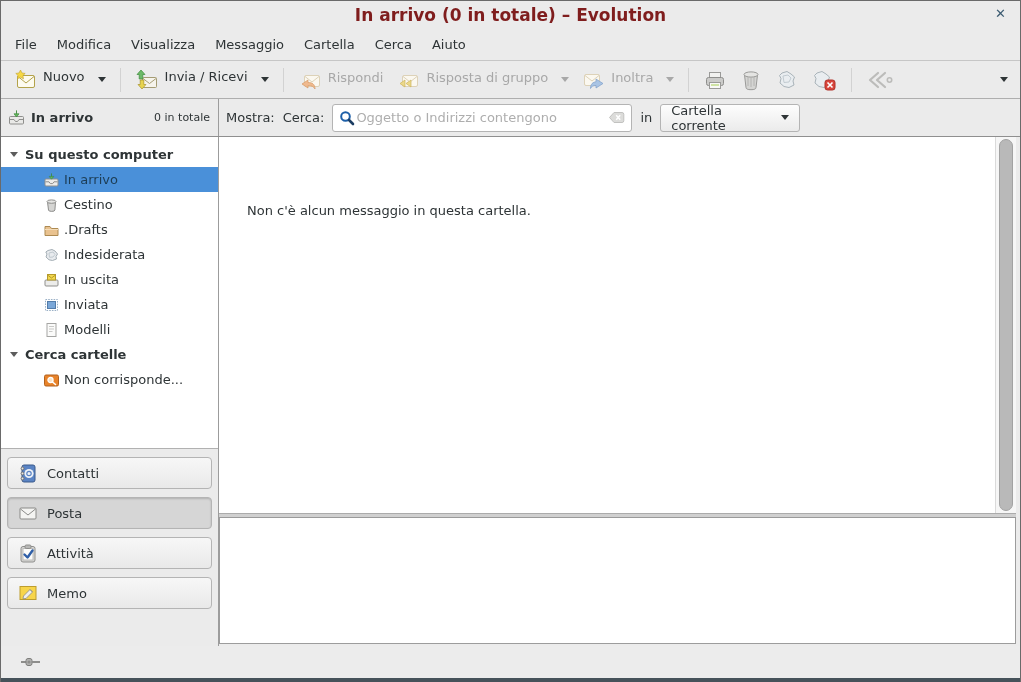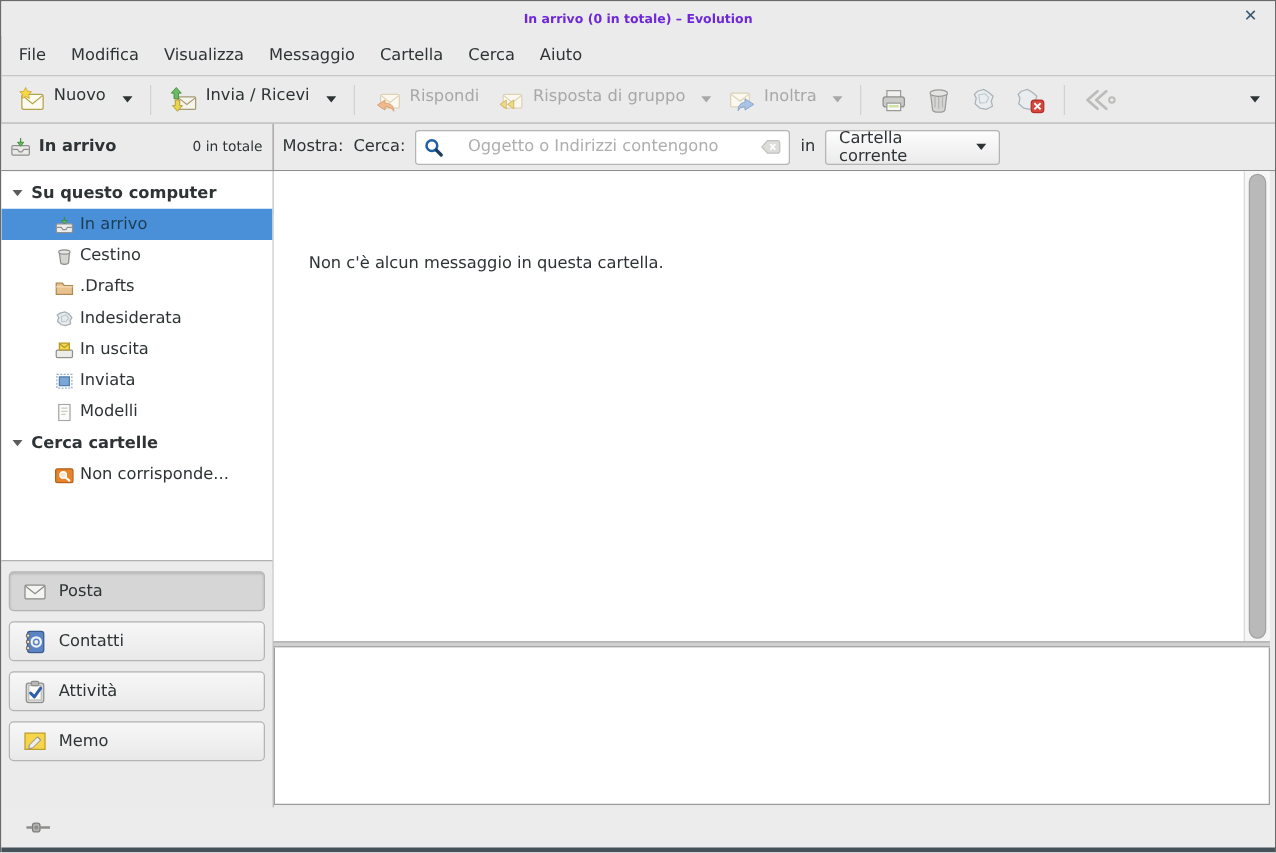--- a/index.html
+++ b/index.html
@@ -2,21 +2,21 @@
 <html><head>
 <meta charset="utf-8">
 <style>
   * { box-sizing: border-box; margin: 0; padding: 0; }
   html,body { width:1021px; height:682px; overflow:hidden; }
   body { font-family:"DejaVu Sans","Liberation Sans",sans-serif; font-size:13px; color:#2e3436; background:#ebebeb; }
   .window { width:1021px; height:682px; border:1px solid #6a6a6a; border-bottom:none; overflow:hidden; display:flex; flex-direction:column; background:#ebebeb; }
 
   
   .titlebar { height:28px; flex:none; display:flex; align-items:center; justify-content:center; position:relative; background:#ebebeb; }
-  .title-text { font-weight:bold; color:#6d28d9; font-size:10px; }
+  .title-text { font-weight:bold; color:#7f1d1d; font-size:17px; }
   .close-btn { position:absolute; right:14px; top:5px; color:#3a5a70; font-weight:bold; font-size:13px; cursor:default; }
 
   
   .menubar { height:32px; flex:none; display:flex; align-items:center; padding-left:4px; border-bottom:1px solid #c6c6c6; }
   .menu-item { padding:5px 10px; }
 
   
   .toolbar { height:38px; flex:none; display:flex; align-items:center; padding:0 6px; border-bottom:1px solid #aeaeae; }
   .tb-btn { display:flex; align-items:flex-start; gap:6px; padding:4px 7px; border-radius:3px; white-space:nowrap; }
   .tb-btn.disabled { color:#a8a8a8; }
@@ -31,21 +31,21 @@
   .filterbar { height:38px; flex:none; display:flex; align-items:stretch; border-bottom:1px solid #8f8f8f; background:#ebebeb; }
   .fb-left { width:218px; flex:none; display:flex; align-items:center; gap:6px; padding:0 8px 0 7px; border-right:1px solid #9c9c9c; }
   .fb-folder { font-weight:bold; }
   .fb-count { margin-left:auto; font-size:11px; }
   .fb-main { flex:1; display:flex; align-items:center; gap:8px; padding:0 8px 0 7px; min-width:0; }
   .combo { height:28px; background:linear-gradient(#fdfdfd,#ebebeb); border:1px solid #b4b4b4; border-radius:3px; display:flex; align-items:center; padding:0 10px; gap:8px; }
   .combo-show { width:218px; }
   .combo-show .combo-text { flex:1; text-align:center; }
   .combo-scope { width:140px; }
   .combo-scope .combo-text { flex:1; }
-  .entry { width:300px; height:28px; background:#fff; border:1px solid #b4b4b4; border-radius:3px; display:flex; align-items:center; padding:0 6px; gap:19px; }
+  .entry { width:300px; height:28px; background:#fff; border:1px solid #b4b4b4; border-radius:3px; display:flex; align-items:center; padding:0 6px; gap:1px; }
   .entry input { flex:1; border:none; outline:none; font:inherit; color:#2e3436; background:transparent; min-width:0; }
   .entry input::placeholder { color:#aeaeae; }
 
   
   .content { flex:1; display:flex; min-height:0; }
   .sidebar { width:218px; flex:none; display:flex; flex-direction:column; border-right:1px solid #9c9c9c; }
   .tree { height:311px; flex:none; background:#fff; padding-top:5px; overflow:hidden;text-align:center; }
   .tree-group { display:flex; align-items:center; gap:7px; padding:5px 4px 5px 9px; font-weight:bold; }
   .expander { width:0; height:0; border-left:4px solid transparent; border-right:4px solid transparent; border-top:5px solid #5c5c5c; flex:none; }
   .tree-row { display:flex; align-items:center; gap:5px; height:25px; padding-left:43px; }
@@ -319,38 +319,38 @@
               <rect x="0.5" y="2" width="14" height="11" rx="1.5" fill="#e8832a" stroke="#b2611c"></rect>
               <circle cx="6.5" cy="7" r="2.6" fill="#fbe4c8" stroke="#ffffff" stroke-width="1.2"></circle>
               <line x1="8.5" y1="9" x2="11.5" y2="11.5" stroke="#ffffff" stroke-width="1.6" stroke-linecap="round"></line>
             </svg>
           </span>
           <span>Non corrisponde...</span>
         </div>
       </div>
 
       <div class="switcher">
-        <div class="sw-btn active">
-          <svg width="20" height="17" viewBox="0 0 20 17">
-            <rect x="2" y="3" width="16" height="11" rx="1" fill="#f4f4f2" stroke="#8a8a88"></rect>
-            <path d="M2.5 4 L10 10 L17.5 4" fill="none" stroke="#8a8a88"></path>
-          </svg>
-          <span>Posta</span>
-        </div>
         <div class="sw-btn">
           <svg width="20" height="19" viewBox="0 0 20 19">
             <rect x="4" y="1" width="13" height="17" rx="2" fill="#5b84c4" stroke="#3a5a8c"></rect>
             <circle cx="4.5" cy="4.5" r="1.4" fill="#e8e8e8" stroke="#707070"></circle>
             <circle cx="4.5" cy="9.5" r="1.4" fill="#e8e8e8" stroke="#707070"></circle>
             <circle cx="4.5" cy="14.5" r="1.4" fill="#e8e8e8" stroke="#707070"></circle>
             <circle cx="11" cy="9.5" r="4.6" fill="#eef2f7"></circle>
             <circle cx="11" cy="9.5" r="2.2" fill="none" stroke="#5b84c4" stroke-width="1.2"></circle>
           </svg>
           <span>Contatti</span>
         </div>
+        <div class="sw-btn active">
+          <svg width="20" height="17" viewBox="0 0 20 17">
+            <rect x="2" y="3" width="16" height="11" rx="1" fill="#f4f4f2" stroke="#8a8a88"></rect>
+            <path d="M2.5 4 L10 10 L17.5 4" fill="none" stroke="#8a8a88"></path>
+          </svg>
+          <span>Posta</span>
+        </div>
         <div class="sw-btn">
           <svg width="20" height="19" viewBox="0 0 20 19">
             <rect x="3" y="2.5" width="14" height="15.5" rx="2" fill="#d8d8d6" stroke="#8e8e8c"></rect>
             <rect x="5" y="4.5" width="10" height="11.5" fill="#fcfcfa" stroke="#bcbcba"></rect>
             <rect x="7" y="1" width="6" height="3.5" rx="1.2" fill="#b8b8b6" stroke="#8e8e8c"></rect>
             <path d="M6.5 10.5 L9.5 13.5 L14.5 6.5" stroke="#2f5fa8" stroke-width="2.4" fill="none" stroke-linecap="round" stroke-linejoin="round"></path>
           </svg>
           <span>Attività</span>
         </div>
         <div class="sw-btn">

